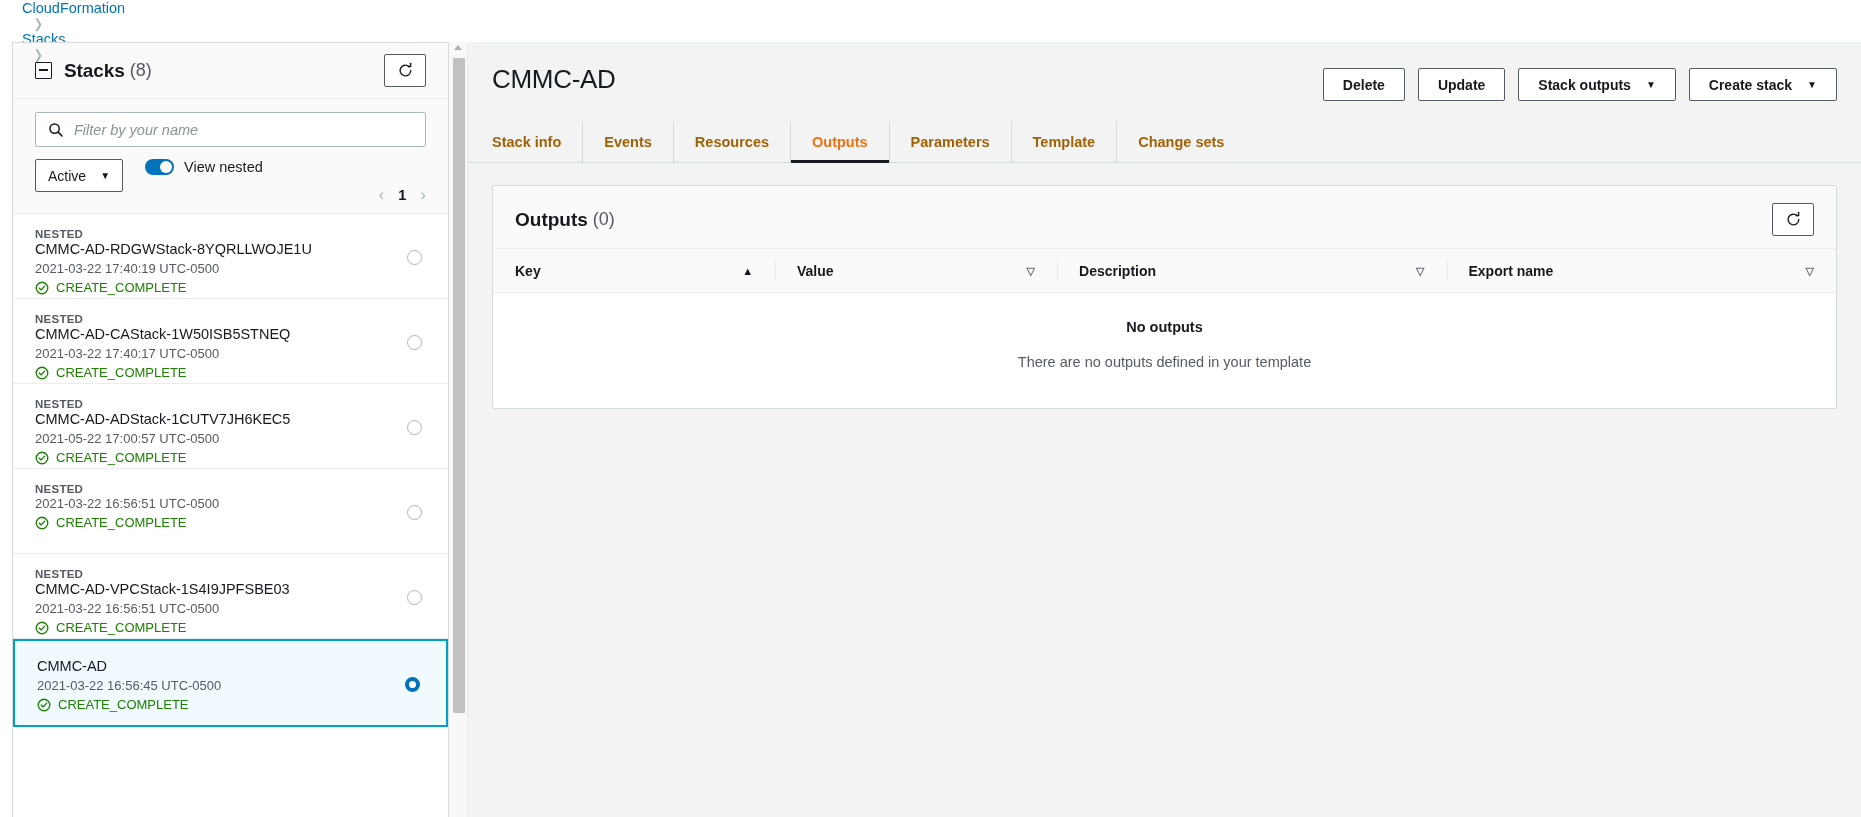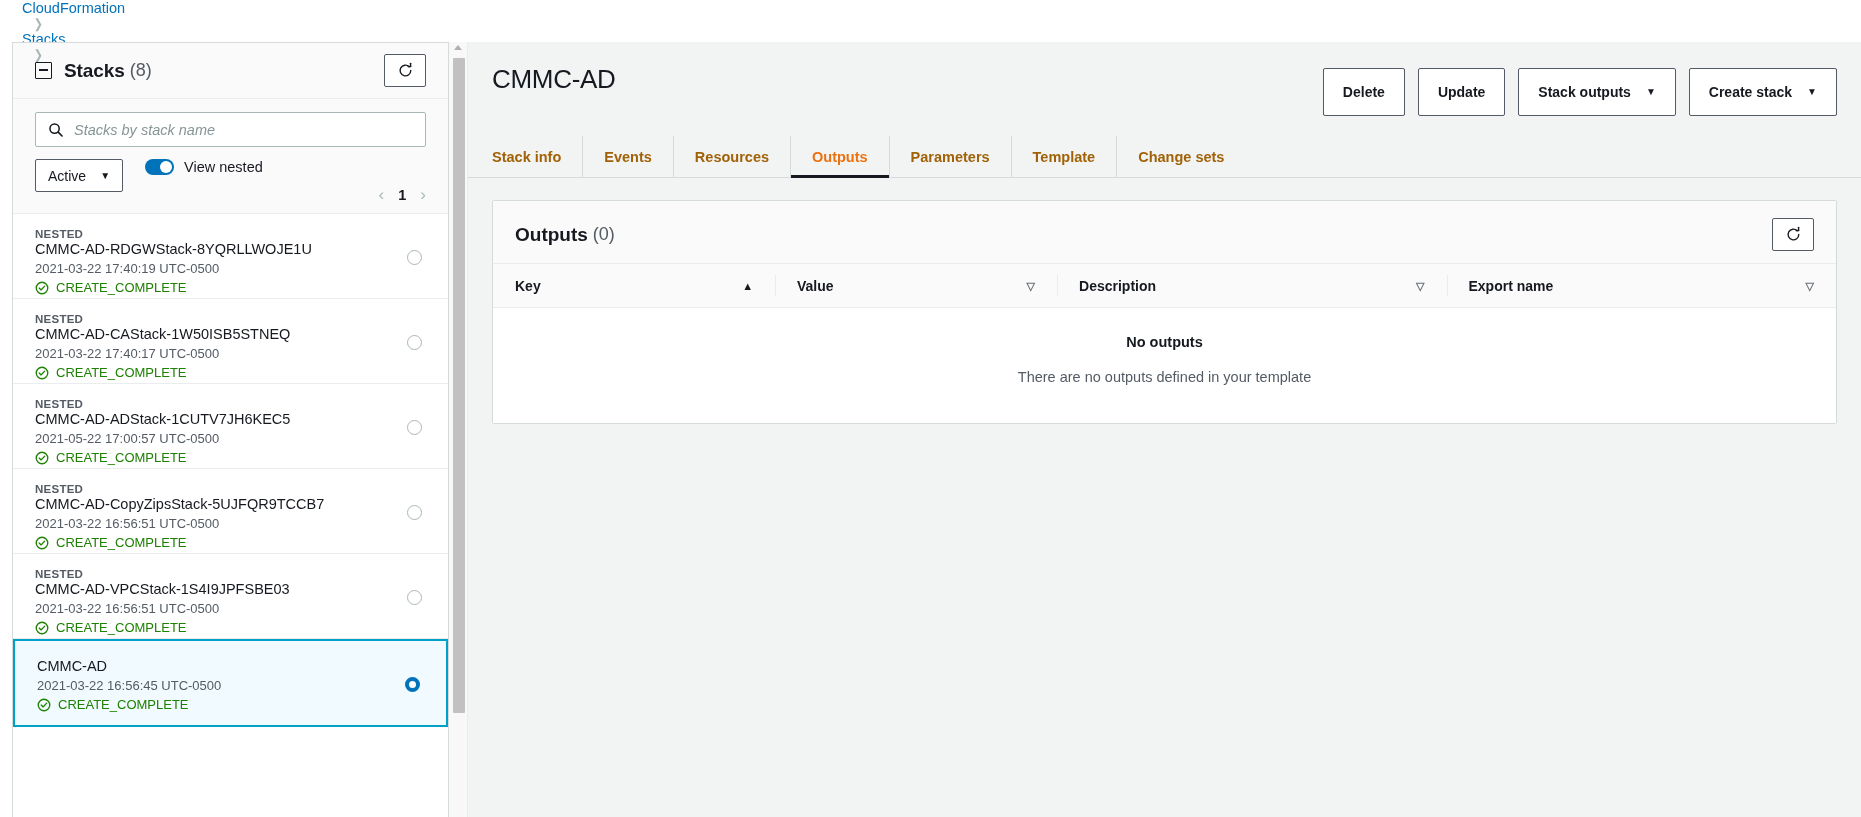--- a/index.html
+++ b/index.html
@@ -282,21 +282,21 @@
     color: #16191f;
     letter-spacing: -0.3px;
   }
   .head-actions {
     margin-left: auto;
     display: flex;
     gap: 13px;
     padding-top: 4px;
   }
   .btn {
-    height: 48px;
+    height: 33px;
     border: 1px solid #545b64;
     border-radius: 2px;
     background: #ffffff;
     color: #16191f;
     font-size: 14px;
     font-weight: bold;
     padding: 4px 19px;
     display: flex;
     align-items: center;
     justify-content: center;
@@ -481,21 +481,21 @@
       </div>
     </div>
 
     <div class="sb-body">
       <div class="filter-row">
         <div class="filter-box">
           <svg class="mag" width="16" height="16" viewBox="0 0 18 18">
             <circle cx="7.4" cy="7.4" r="5.2" stroke="#16191f" stroke-width="1.7" fill="none"></circle>
             <path d="M11.4 11.4l4.4 4.4" stroke="#16191f" stroke-width="1.8" stroke-linecap="round"></path>
           </svg>
-          <span class="filter-ph">Stacks by stack name</span>
+          <span class="filter-ph">Filter by your name</span>
         </div>
       </div>
 
       <div class="ctl-row">
         <div class="sel-btn">
           <span>Active</span>
           <span class="caret">▼</span>
         </div>
         <div class="toggle-wrap">
           <div class="toggle"></div>
@@ -545,21 +545,20 @@
             <svg width="14" height="14" viewBox="0 0 16 16">
               <circle cx="8" cy="8" r="6.6" fill="none" stroke="#1d8102" stroke-width="1.5"></circle>
               <path d="M4.8 8.1l2.1 2.1 4.2-4.3" fill="none" stroke="#1d8102" stroke-width="1.5" stroke-linecap="round" stroke-linejoin="round"></path>
             </svg>
             <span>CREATE_COMPLETE</span>
           </div>
           <div class="radio"></div>
         </div>
         <div class="stack-item">
           <div class="nested-tag">NESTED</div>
-          <div class="stack-name">CMMC-AD-CopyZipsStack-5UJFQR9TCCB7</div>
           <div class="stack-date">2021-03-22 16:56:51 UTC-0500</div>
           <div class="stack-status">
             <svg width="14" height="14" viewBox="0 0 16 16">
               <circle cx="8" cy="8" r="6.6" fill="none" stroke="#1d8102" stroke-width="1.5"></circle>
               <path d="M4.8 8.1l2.1 2.1 4.2-4.3" fill="none" stroke="#1d8102" stroke-width="1.5" stroke-linecap="round" stroke-linejoin="round"></path>
             </svg>
             <span>CREATE_COMPLETE</span>
           </div>
           <div class="radio"></div>
         </div>

